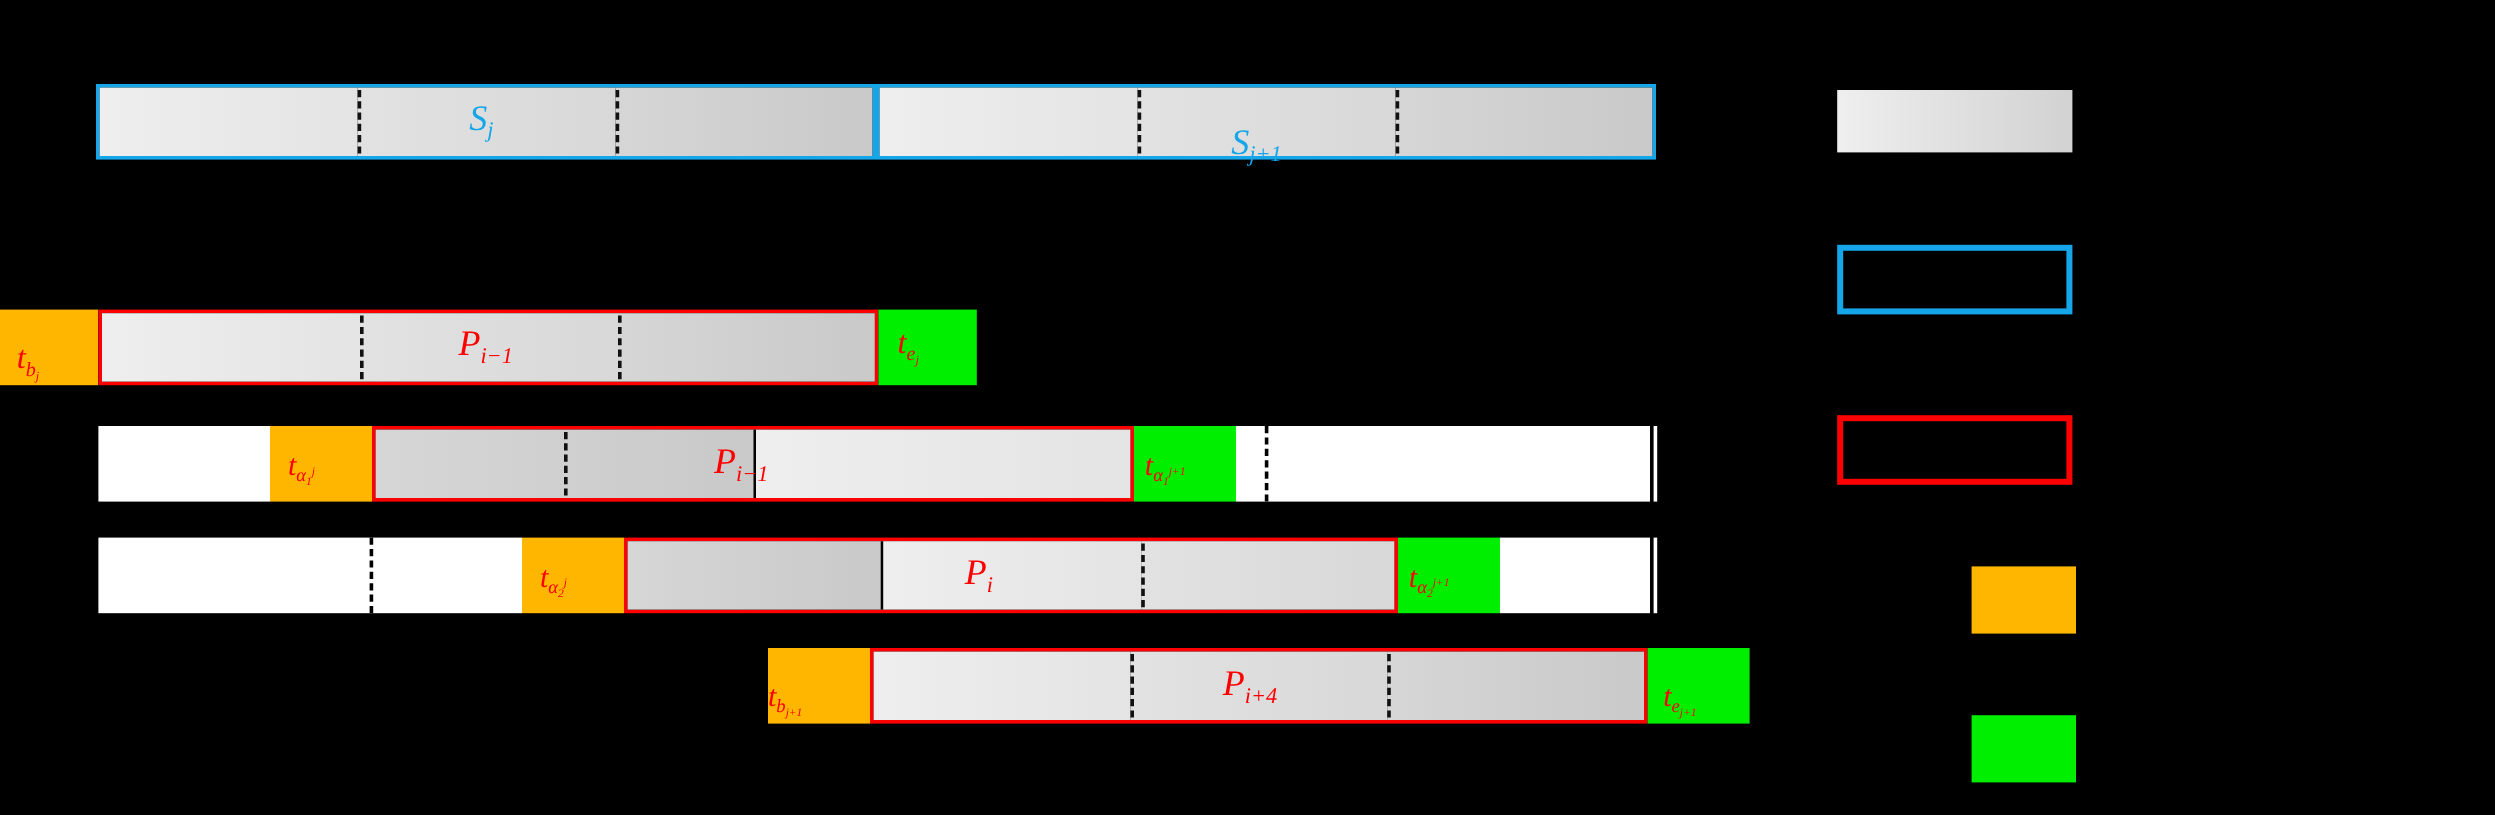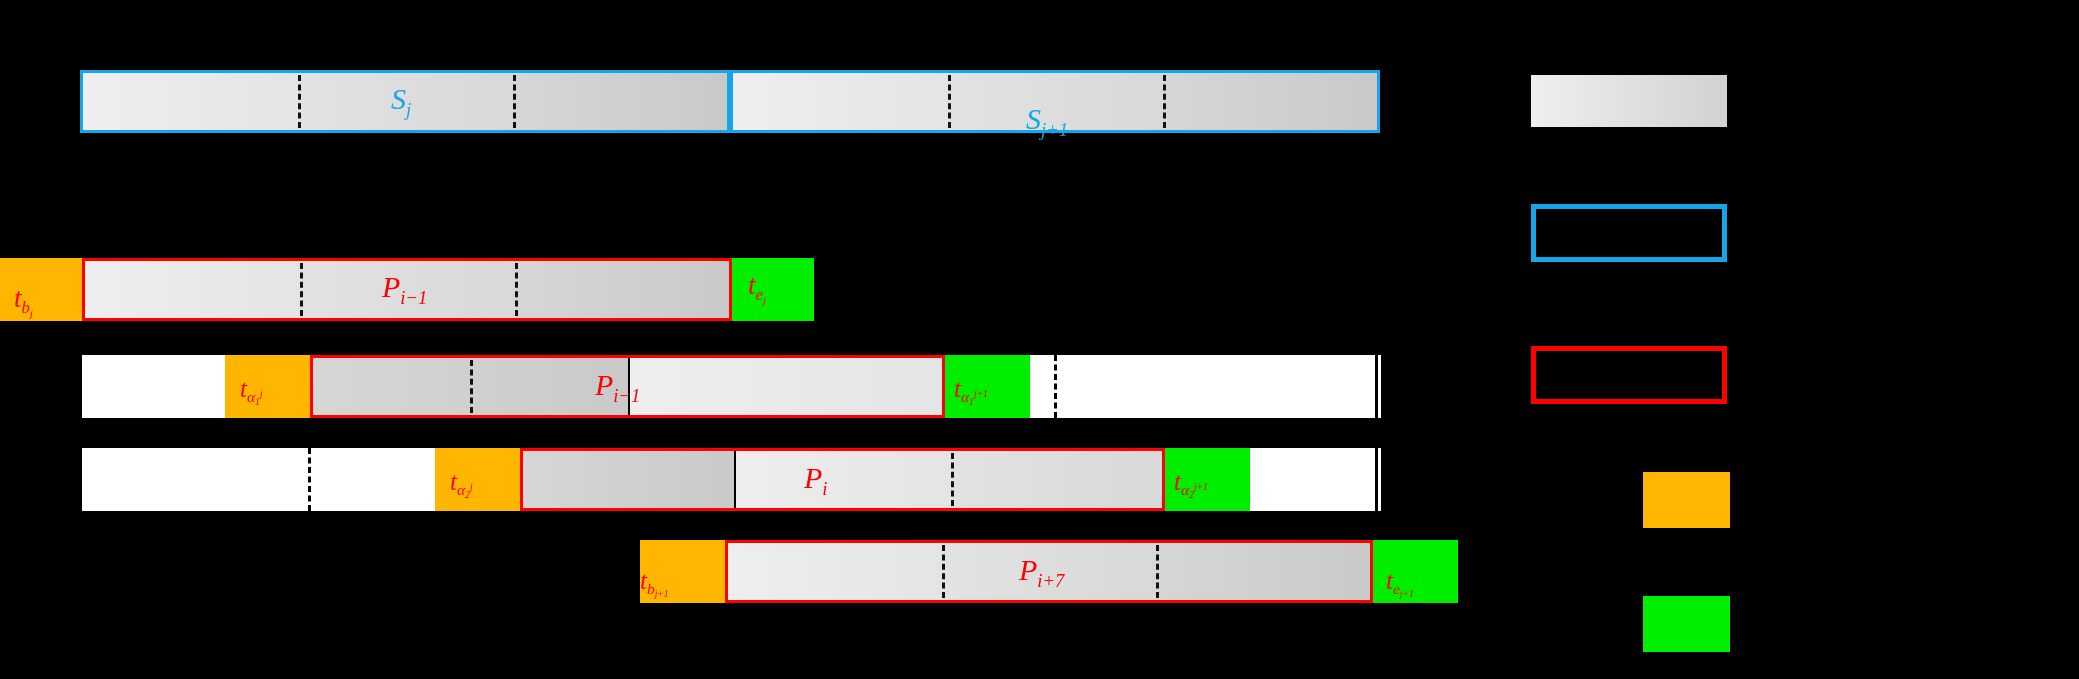--- a/index.html
+++ b/index.html
@@ -210,21 +210,21 @@
 </div>
 
 <div class="abs red-box" style="left:725px; top:540px; width:648px; height:63px;">
   <div class="abs grad-seg-a" style="left:0; top:0; width:33.4%; height:100%;"></div>
   <div class="abs grad-seg-b" style="left:33.4%; top:0; width:33.3%; height:100%;"></div>
   <div class="abs grad-seg-c" style="left:66.7%; top:0; width:33.3%; height:100%;"></div>
   <div class="dash" style="left:33.4%;"></div>
   <div class="dash" style="left:66.7%;"></div>
 </div>
 <div class="lbl lbl-red lbl-big" style="left:1019px; top:555px;">
-  <span class="stack"><span>P</span><sub>i+7</sub></span>
+  <span class="stack"><span>P</span><sub>i+4</sub></span>
 </div>
 
 <div class="abs green-block" style="left:1373px; top:540px; width:85px; height:63px;"></div>
 <div class="lbl lbl-red lbl-small" style="left:1386px; top:558px;">
   <span class="stack"><span>t</span><sub><span>e</span><sub>j+1</sub></sub></span>
 </div>
 
 <div class="abs legend-grad" style="left:1531px; top:75px; width:196px; height:52px;"></div>
 
 <div class="abs blue-box" style="left:1531px; top:204px; width:196px; height:58px; border-width:5px;"></div>

